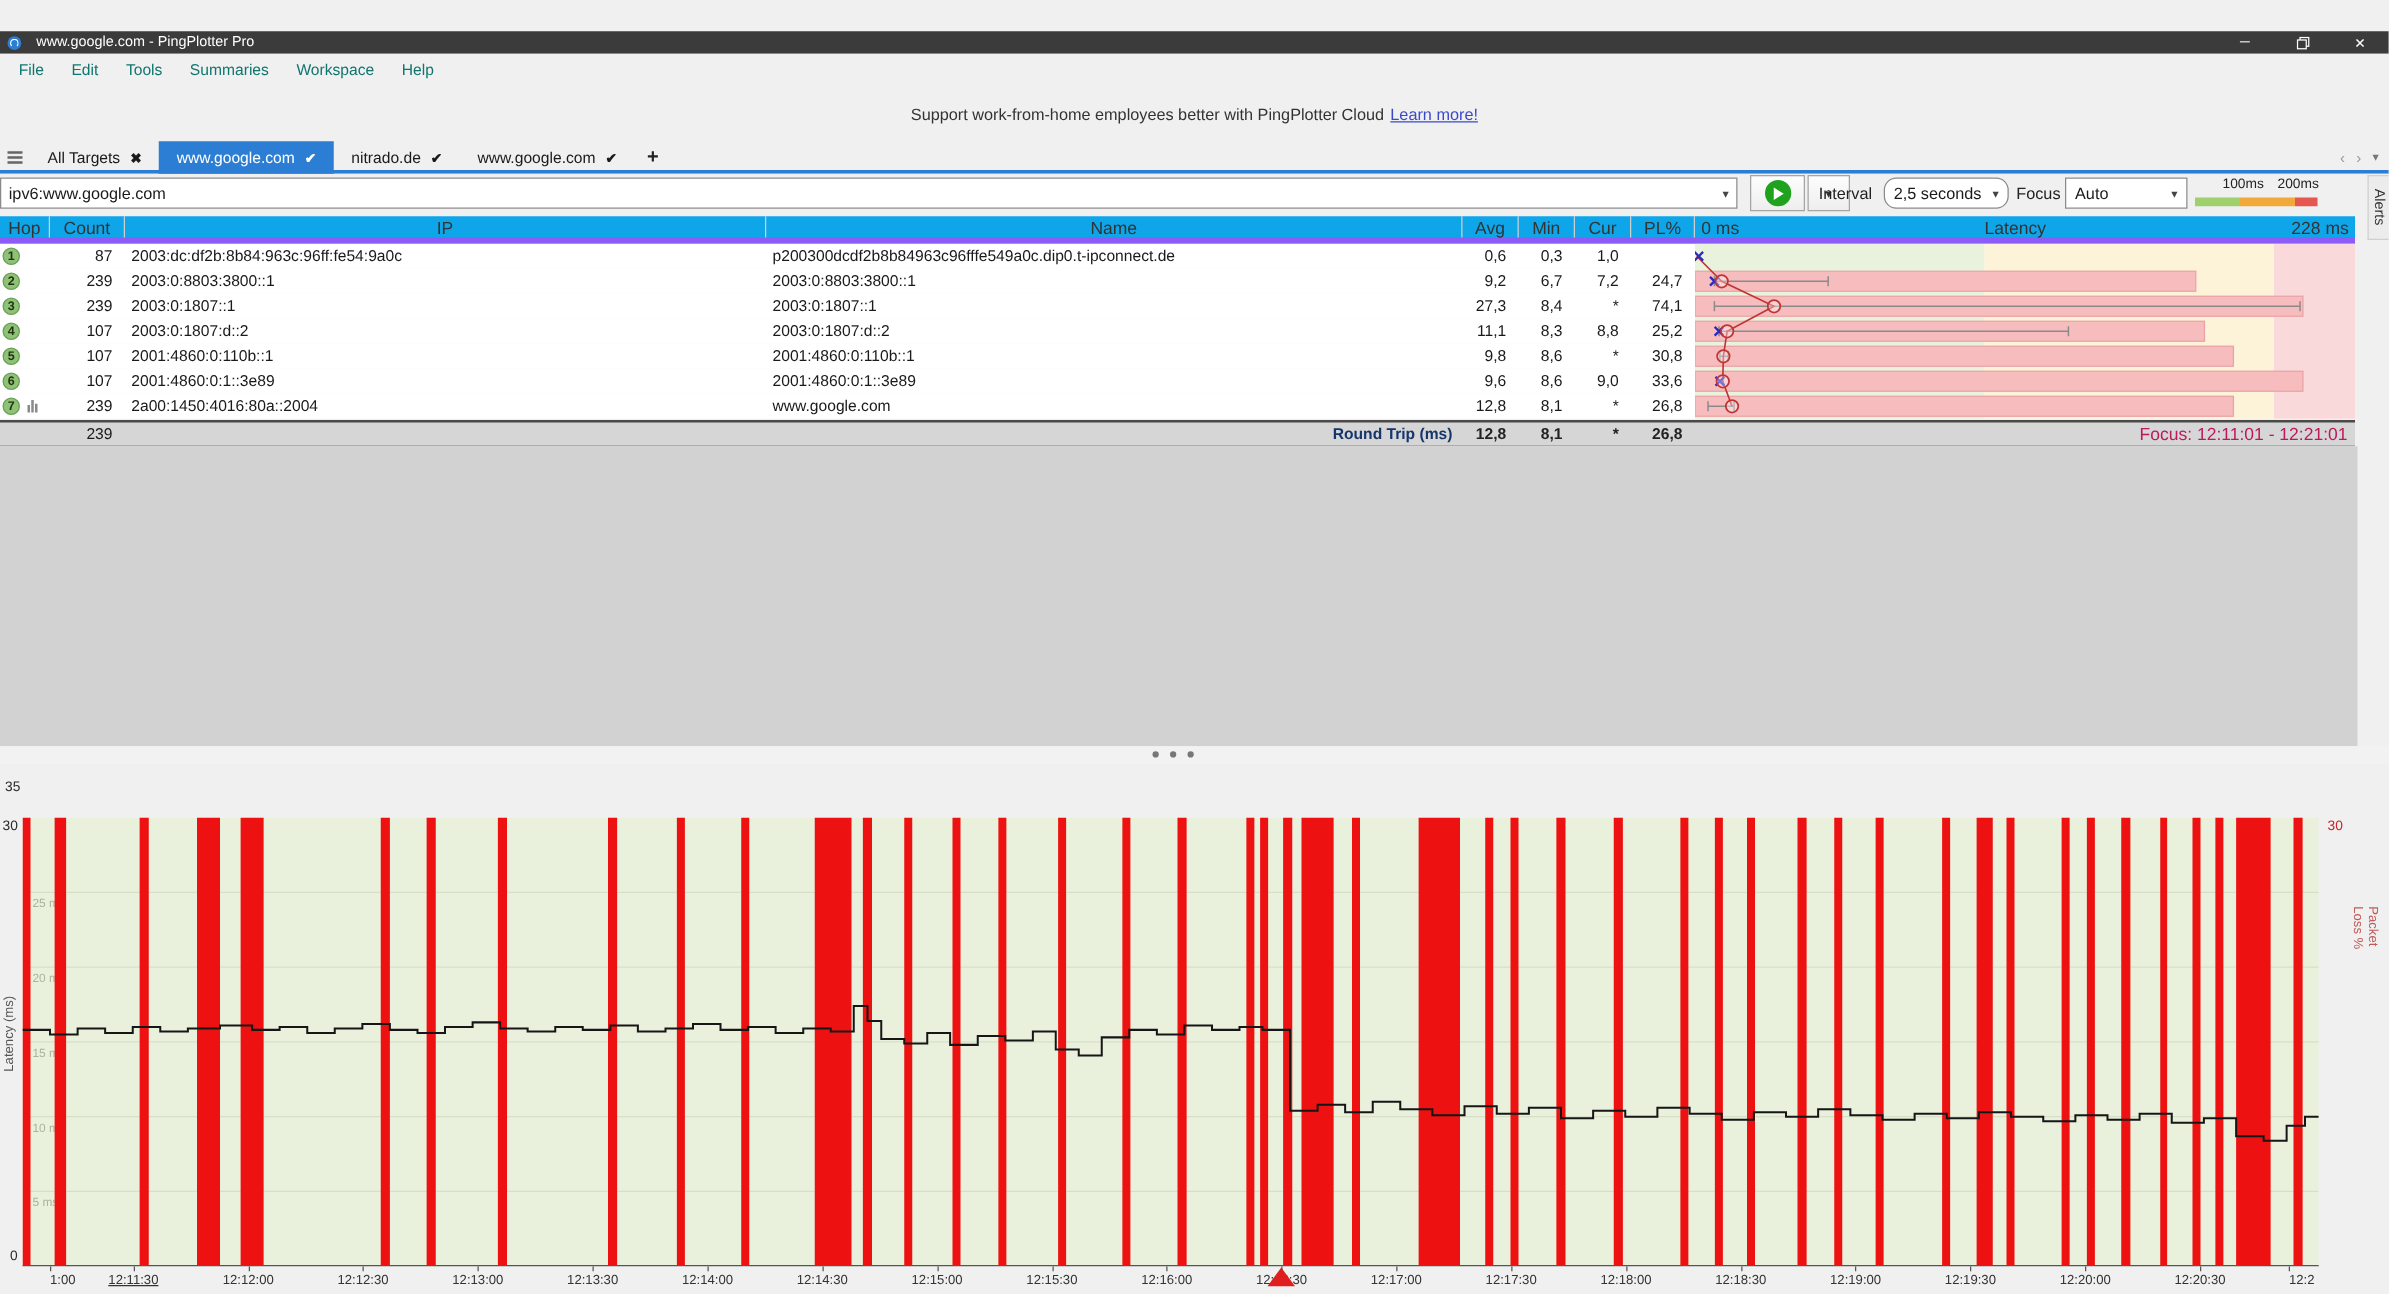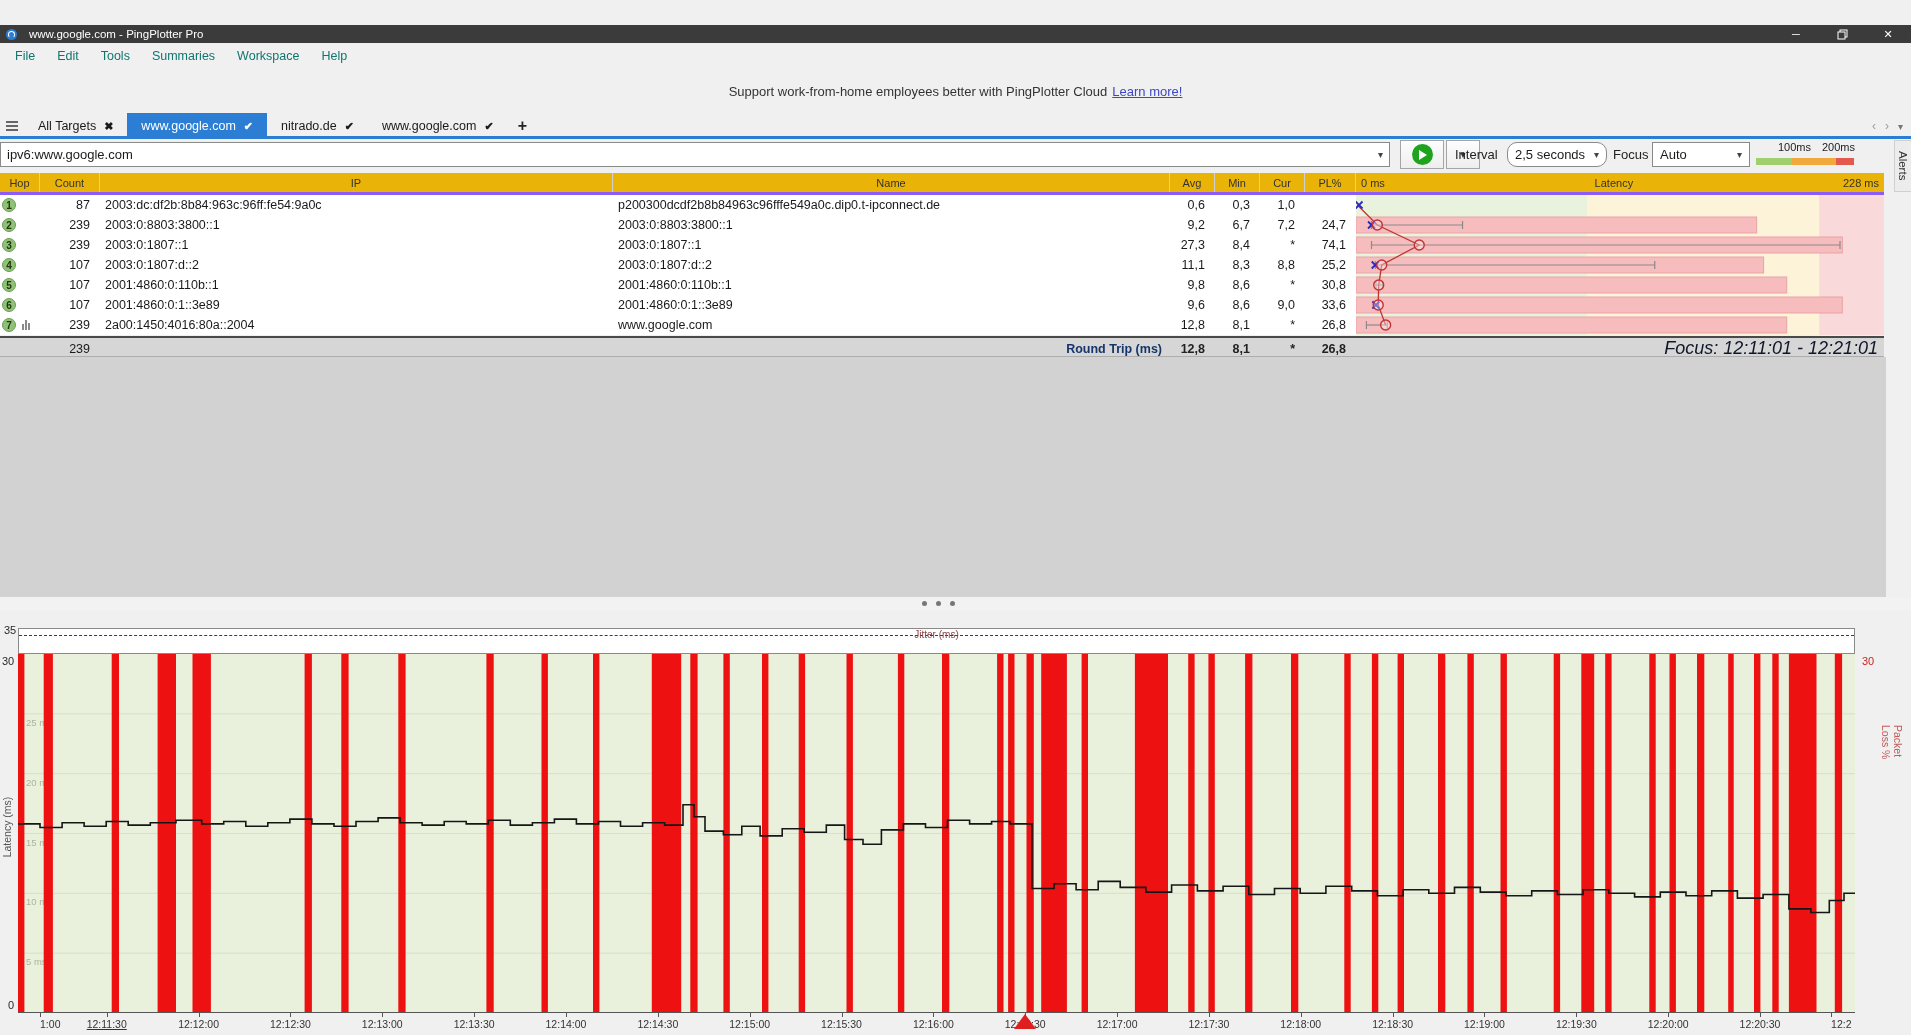--- a/index.html
+++ b/index.html
@@ -56,40 +56,40 @@
   .scale { position:absolute; left:1756px; top:2px; width:98px; height:28px; }
   .scale .lab { position:absolute; top:0; font-size:11px; color:#222; }
   .scale .l100 { left:22px; } .scale .l200 { left:66px; }
   .scale .bar { position:absolute; left:0; top:17px; width:98px; height:7px; display:flex; }
   .scale .bar i { display:block; height:100%; }
   .scale .g { width:36px; } .scale .o { width:44px; } .scale .r { width:18px; }
   .alerts-tab { position:absolute; left:1894px; top:1px; width:17px; height:52px; background:#ececec; border:1px solid #cfcfcf; border-right:none; writing-mode:vertical-rl; display:flex; align-items:center; justify-content:center; font-size:11.5px; color:#333; }
 
   
   .grid { display:grid; grid-template-columns:40px 60px 513px 557px 45px 45px 45px 51px 528px; }
-  .thead { position:absolute; left:0; top:148px; width:1884px; height:22px; background:#eab308; border-bottom:3px solid #8b5cf6; font-size:11px; color:#333; }
+  .thead { position:absolute; left:0; top:148px; width:1884px; height:22px; background:#0ea5e9; border-bottom:5px solid #8b5cf6; font-size:14px; color:#333; }
   .thead .hc { display:flex; align-items:center; justify-content:center; border-right:1px solid #cfcfcf; }
   .thead .hc:last-child { border-right:none; }
   .thead .lathead { display:flex; align-items:center; justify-content:space-between; padding:0 5px; }
   .trows { position:absolute; left:0; top:170px; width:1884px; }
   .trow { height:20px; font-size:12.5px; background:#fff; align-items:center; }
   .trow .c { display:flex; align-items:center; height:20px; overflow:hidden; white-space:nowrap; }
   .c.hop { justify-content:flex-start; padding-left:2px; gap:6px; }
   .hopnum { width:14px; height:14px; border-radius:50%; background:#8fc177; border:1px solid #69a054; color:#20360f; font-size:10px; font-weight:bold; display:flex; align-items:center; justify-content:center; }
   .chart-ico { display:none; align-items:flex-end; gap:1px; height:10px; }
   .chart-ico i { display:block; width:2px; background:#8a8a8a; }
   .chart-ico i:nth-child(1){height:6px;} .chart-ico i:nth-child(2){height:10px;} .chart-ico i:nth-child(3){height:7px;}
   .c.count, .c.num { justify-content:flex-end; padding-right:10px; }
   .c.ip, .c.name { padding-left:5px; }
   .tfoot { position:absolute; left:0; top:311px; width:1884px; height:21px; background:#d6d6d6; border-top:2px solid #4a4a4a; border-bottom:1px solid #adadad; font-size:12.5px; }
   .tfoot .c { display:flex; align-items:center; height:100%; white-space:nowrap; }
   .tfoot .rt-label { justify-content:flex-end; padding-right:8px; color:#15356b; font-weight:bold; }
   .tfoot .num { justify-content:flex-end; padding-right:10px; font-weight:bold; color:#222; }
   .tfoot .count { justify-content:flex-end; padding-right:10px; }
-  .tfoot .focus { justify-content:flex-end; padding-right:6px; color:#0f172a; font-size:18px;font-style:italic; }
+  .tfoot .focus { justify-content:flex-end; padding-right:6px; color:#be185d; font-size:14px; }
   #latency-mini { position:absolute; left:1356px; top:170px; pointer-events:none; }
   .gray-fill { position:absolute; left:0; top:332px; width:1886px; height:240px; background:#d2d2d2; }
 
   
   .splitter { position:absolute; left:0; top:572px; width:100%; height:14px; background:#f2f2f2; }
   .splitter .dots { position:absolute; left:922px; top:4px; display:flex; gap:9px; }
   .splitter .dots i { width:5px; height:5px; border-radius:50%; background:#777; }
 
   
   .ghead { position:absolute; left:0; top:586px; width:100%; height:17px; background:#f7f7f7; font-size:12px; color:#333; }
@@ -393,24 +393,20 @@
   <div class="splitter">
     <span class="dots">
         <i></i>
         <i></i>
         <i></i>
       </span>
   </div>
 
 
   <div class="ax" style="left:4px; top:599px;">35</div>
-  <div class="jitter-band">
-    <div class="jitter-line"></div>
-    <span class="jitter-lbl">Jitter (ms)</span>
-  </div>
 
   <div class="ax" style="left:2px; top:630px;">30</div>
   <div class="ax" style="left:8px; top:974px;">0</div>
   <div class="ylab-left">Latency (ms)</div>
   <div class="ax right-red" style="left:1862px; top:630px;">30</div>
   <div class="ylab-right">Packet Loss %</div>
 
   <svg id="plot" width="1837" height="359">
       <rect x="0" y="0" width="1837" height="359" fill="#e9f1dc"></rect>
       <line x1="0" y1="59.833333333333314" x2="1837" y2="59.833333333333314" stroke="#d6e0c6" stroke-width="1"></line>

